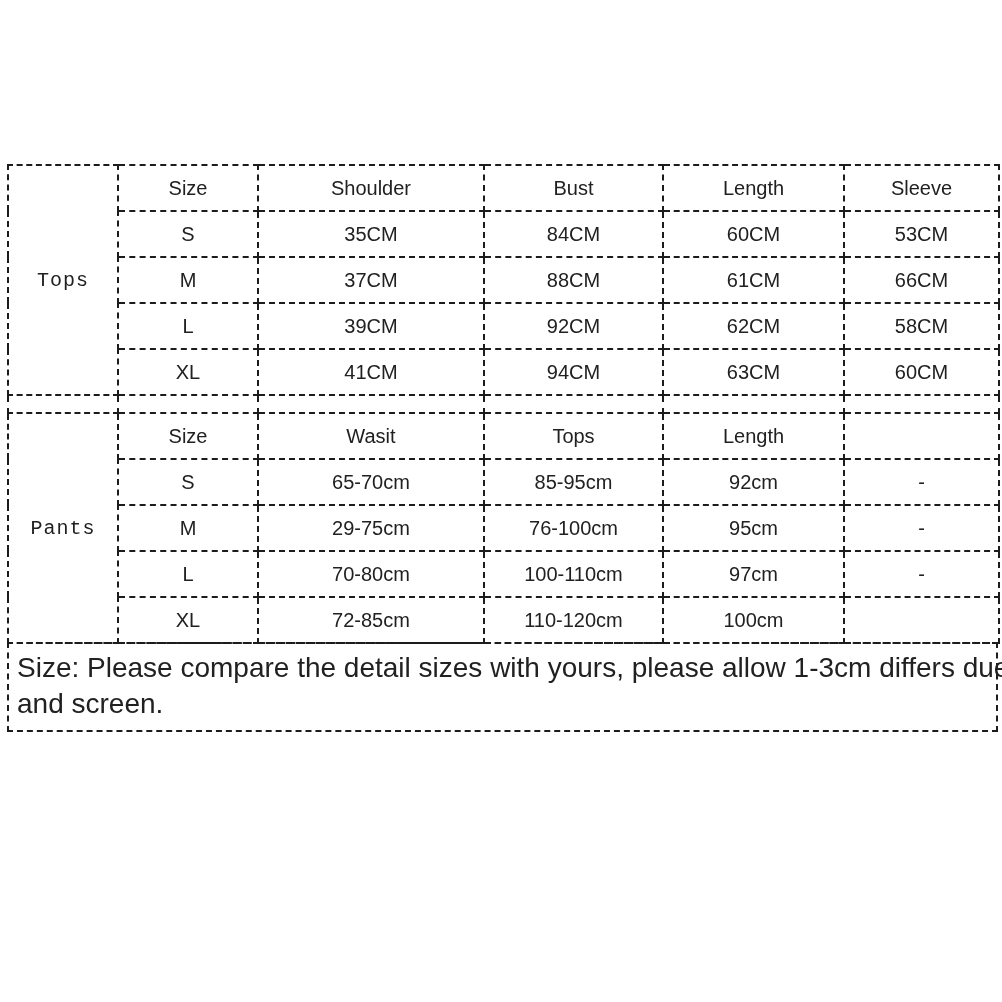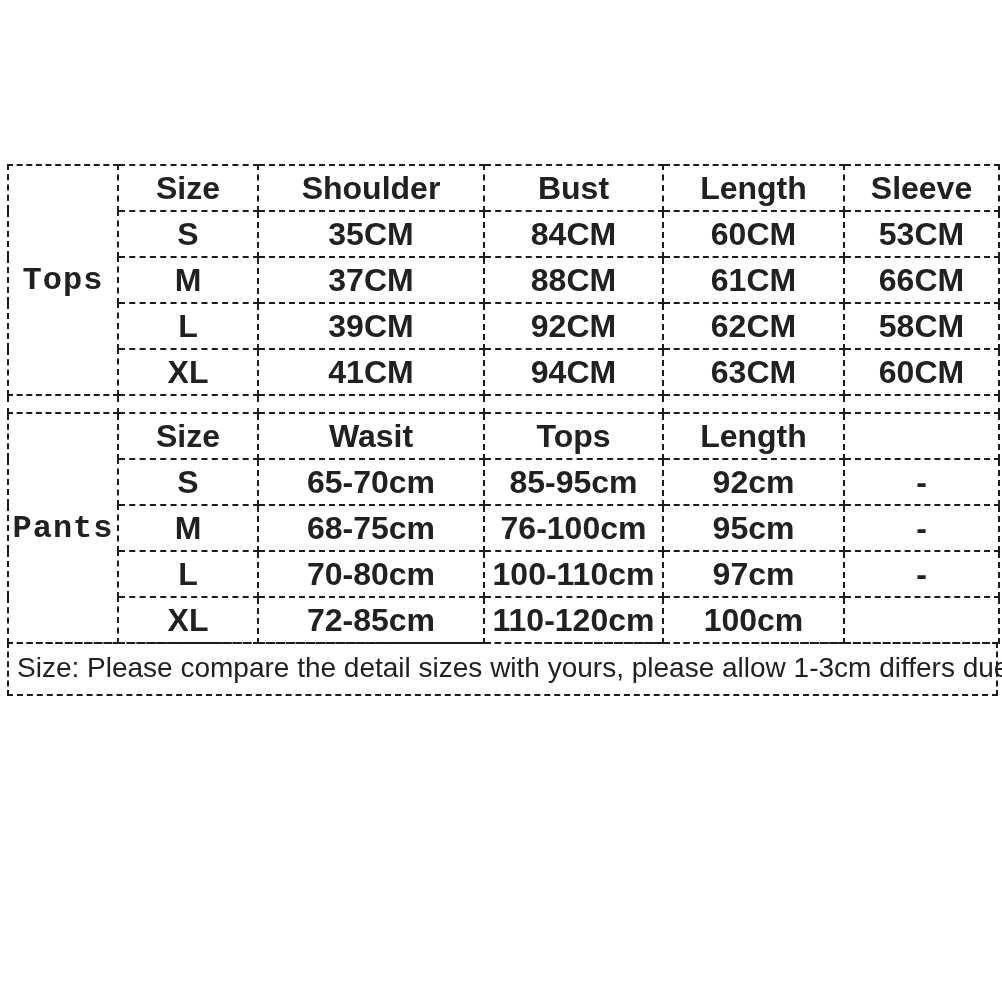--- a/index.html
+++ b/index.html
@@ -19,27 +19,26 @@
   }
   table.size-table {
     border-collapse: collapse;
     table-layout: fixed;
     width: 991px;
   }
   table.size-table td {
     border: 2px dashed #1c1c1c;
     text-align: center;
     vertical-align: middle;
-    font-size: 32px;
+    font-size: 20px;
     color: #212121;
     padding: 0;
     height: 44px;
     overflow: hidden;
     white-space: nowrap;
-    font-weight: bold;
   }
   td.section-label-cell {
     font-family: "Liberation Mono", monospace;
     font-size: 27px;
     letter-spacing: 1px;
   }
   tr.spacer-row td {
     height: 16px;
   }
   .notes-box {
@@ -128,21 +127,21 @@
     </tr>
     <tr>
       <td>S</td>
       <td>65-70cm</td>
       <td>85-95cm</td>
       <td>92cm</td>
       <td>-</td>
     </tr>
     <tr>
       <td>M</td>
-      <td>68-75cm</td>
+      <td>29-75cm</td>
       <td>76-100cm</td>
       <td>95cm</td>
       <td>-</td>
     </tr>
     <tr>
       <td>L</td>
       <td>70-80cm</td>
       <td>100-110cm</td>
       <td>97cm</td>
       <td>-</td>
@@ -152,15 +151,16 @@
       <td>72-85cm</td>
       <td>110-120cm</td>
       <td>100cm</td>
       <td></td>
     </tr>
   </tbody>
     </table>
 
   <div class="notes-box">
     <div class="note-line">Size: Please compare the detail sizes with yours, please allow 1-3cm differs due</div>
+    <div class="note-line">and screen.</div>
   </div>
 
 </div>
 
 </body></html>

